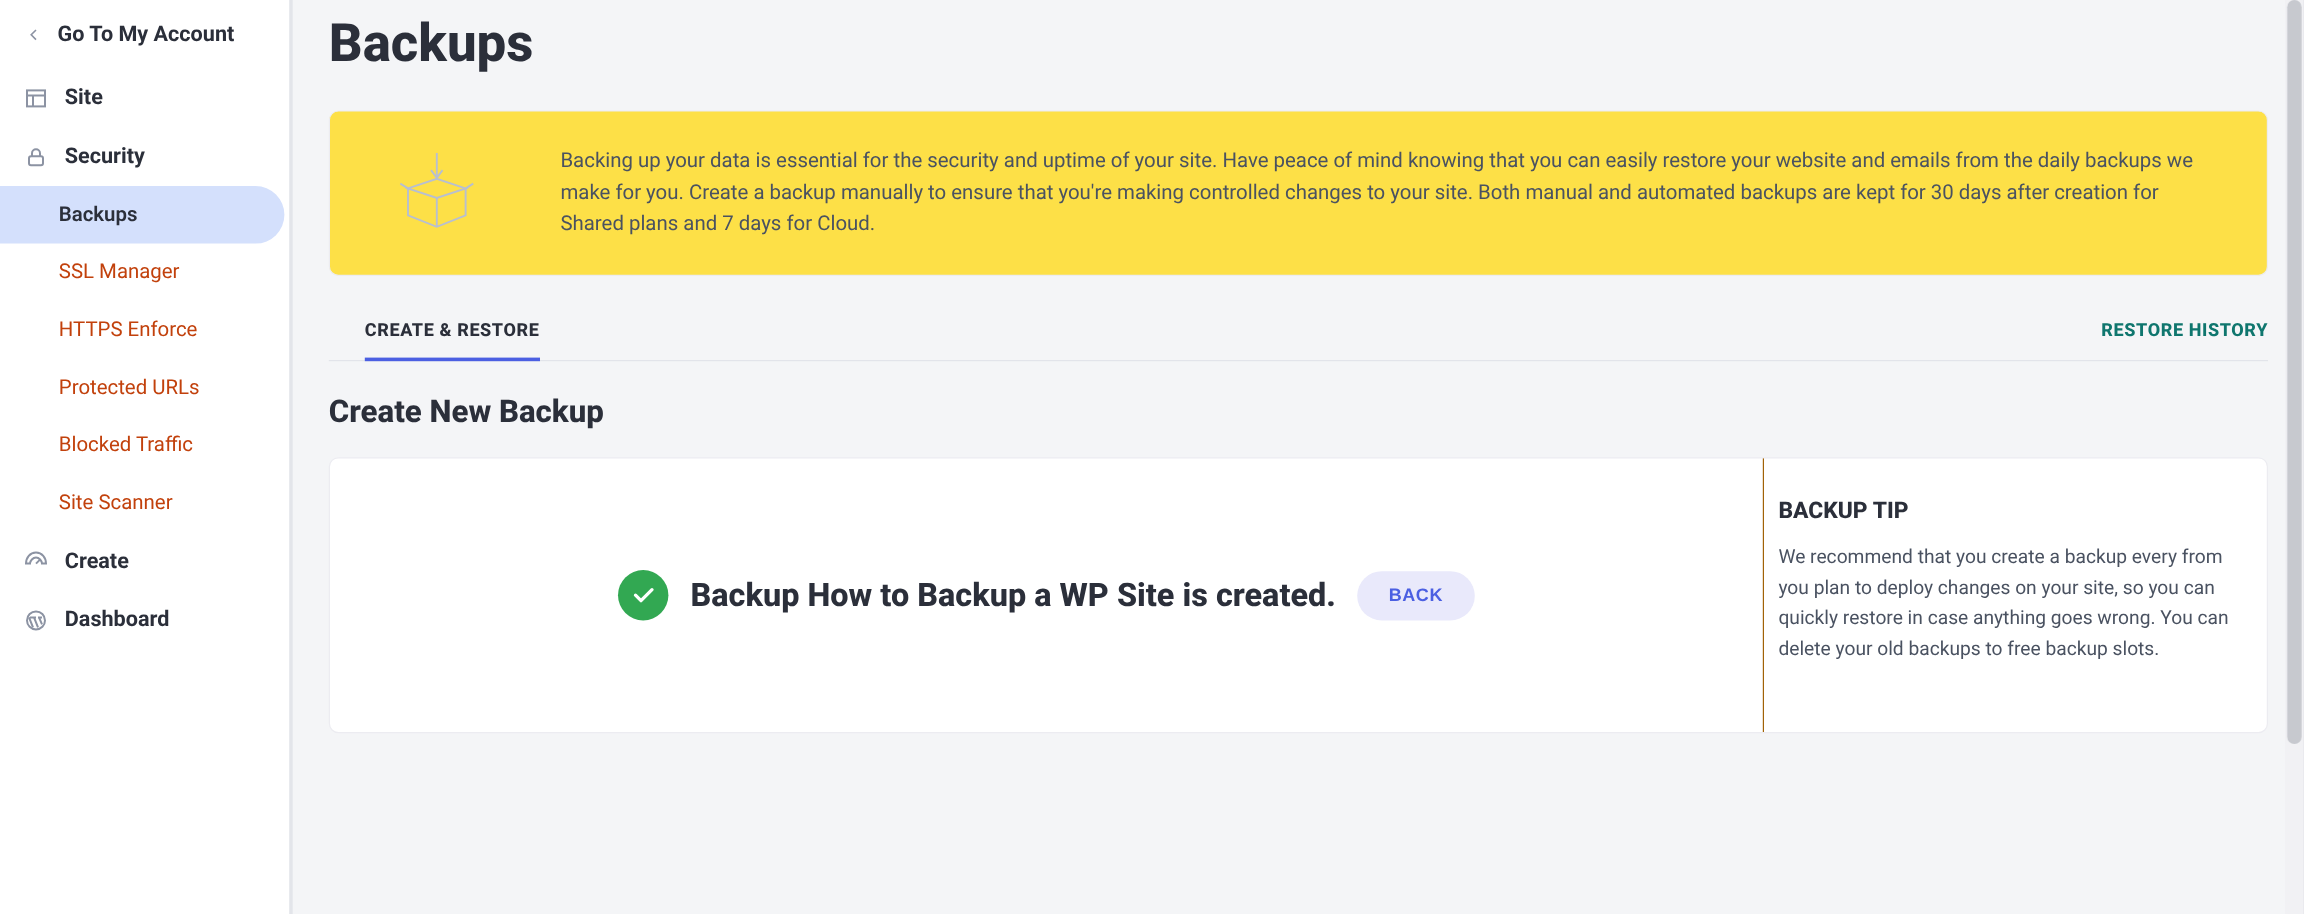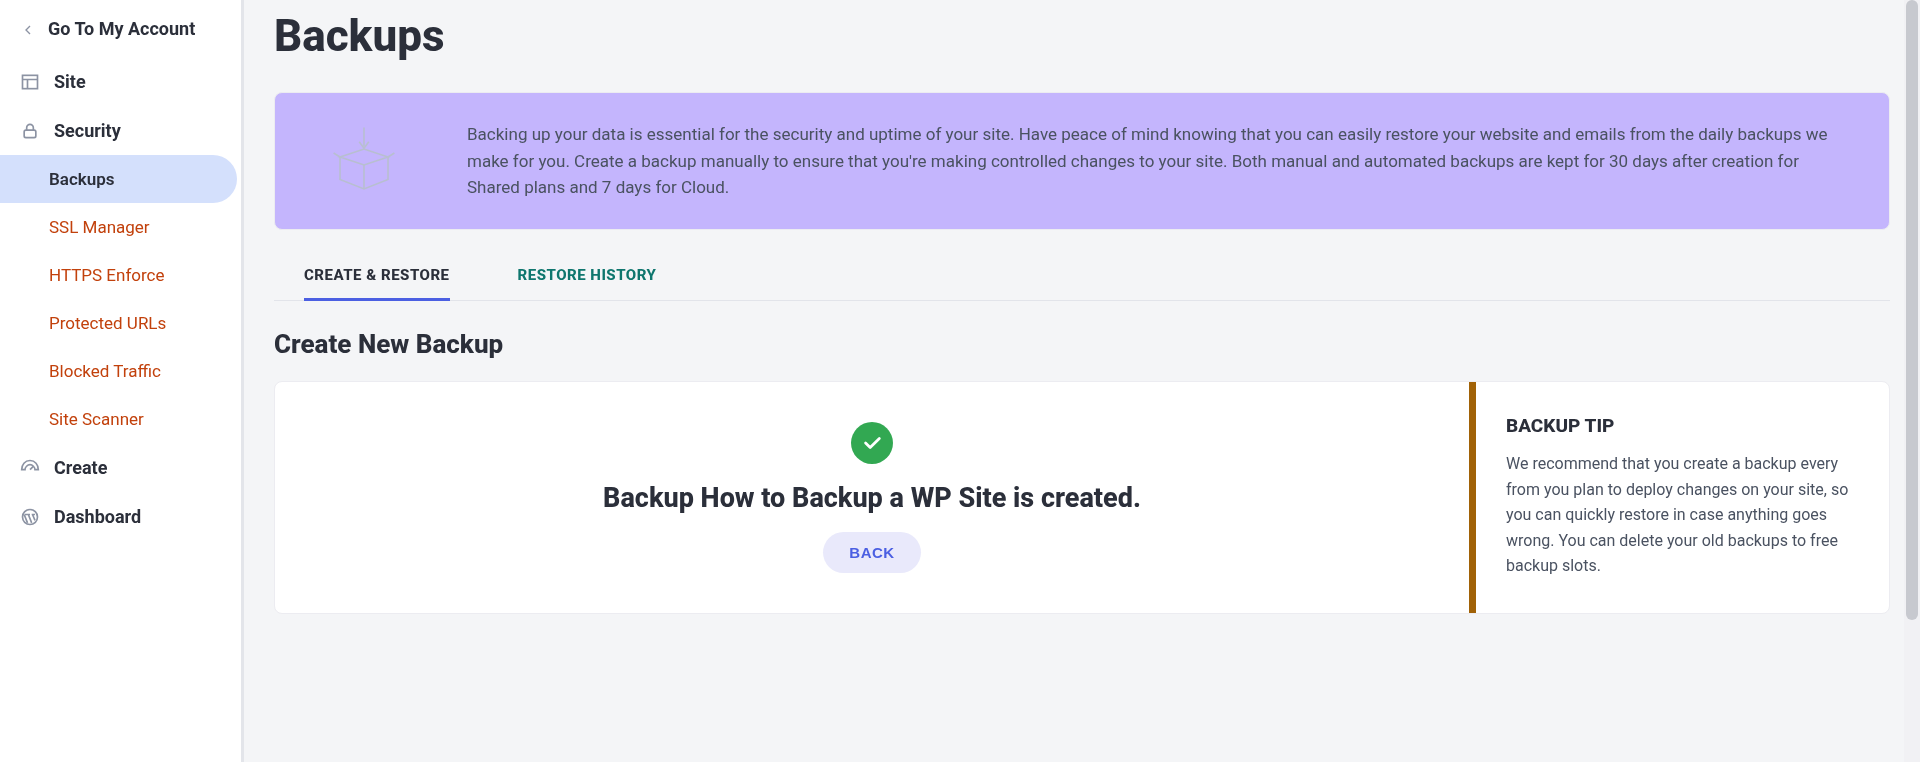--- a/index.html
+++ b/index.html
@@ -81,21 +81,21 @@
     overflow-y: auto;
     position: relative;
   }
   .page-title {
     font-size: 44px;
     font-weight: 800;
     color: #2b2f3a;
     margin: 0 0 30px 0;
   }
   .intro-card {
-    background: #c4b5fd;
+    background: #fde047;
     border: 1px solid #ececf1;
     border-radius: 8px;
     padding: 28px 34px;
     display: flex;
     align-items: center;
     gap: 48px;
     margin-bottom: 20px;
   }
   .intro-icon {
     width: 110px;
@@ -109,20 +109,21 @@
     line-height: 1.55;
     color: #4a5261;
   }
 
   .tabs {
     display: flex;
     gap: 68px;
     border-bottom: 1px solid #e2e4ea;
     margin: 18px 0 28px 0;
     padding-left: 30px;
+    justify-content: space-between;
   }
   .tab {
     padding: 16px 0 14px 0;
     font-size: 15px;
     font-weight: 800;
     letter-spacing: 0.5px;
     color: #0f766e;
     cursor: pointer;
     border-bottom: 3px solid transparent;
     margin-bottom: -1px;
@@ -142,21 +143,21 @@
   .panel {
     background: #fff;
     border: 1px solid #ececf1;
     border-radius: 8px;
     display: flex;
     min-height: 230px;
   }
   .panel-left {
     flex: 1;
     display: flex;
-    flex-direction: column;
+    flex-direction: row;
     align-items: center;
     justify-content: center;
     padding: 40px 30px;
     gap: 18px;
   }
   .success-check {
     width: 42px; height: 42px;
     border-radius: 50%;
     background: #32a852;
     display:flex; align-items:center; justify-content:center;
@@ -174,22 +175,22 @@
     font-weight: 700;
     font-size: 15px;
     letter-spacing: 0.5px;
     border: none;
     border-radius: 22px;
     padding: 12px 26px;
     cursor: pointer;
   }
   .panel-right {
     width: 420px;
-    border-left: 7px solid #a16207;
-    padding: 32px 30px;
+    border-left: 1px solid #a16207;
+    padding: 32px 12px;
   }
   .tip-title {
     font-size: 19px;
     font-weight: 800;
     color: #2b2f3a;
     margin-bottom: 14px;
   }
   .tip-text {
     font-size: 16px;
     line-height: 1.6;

